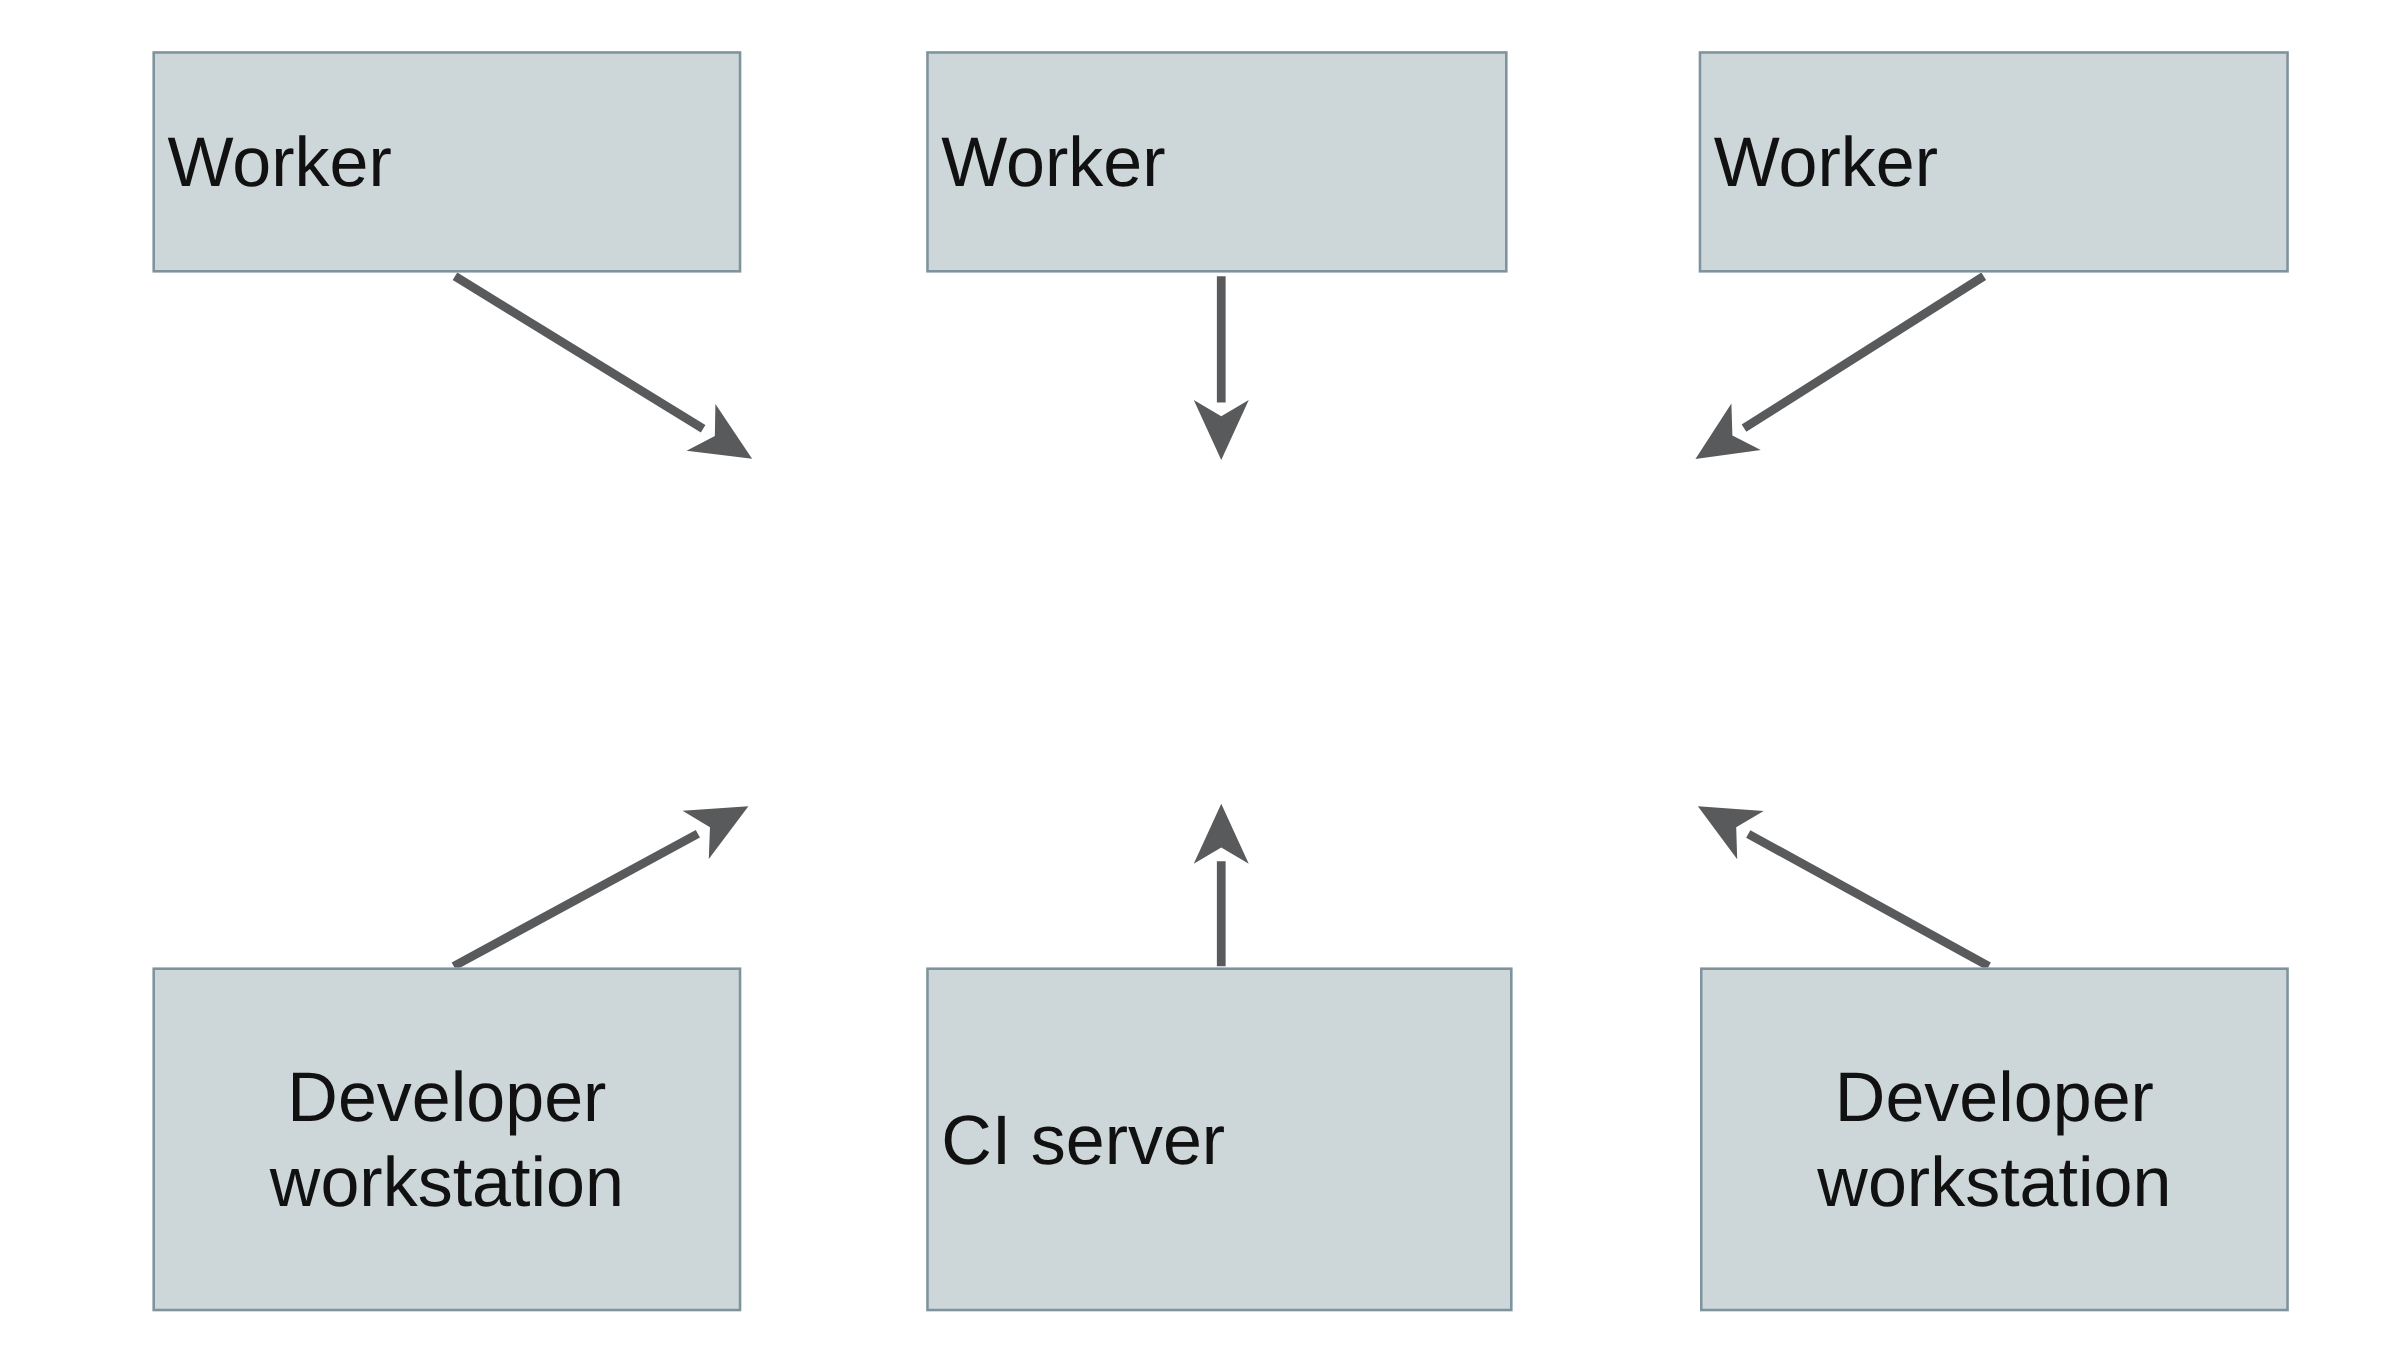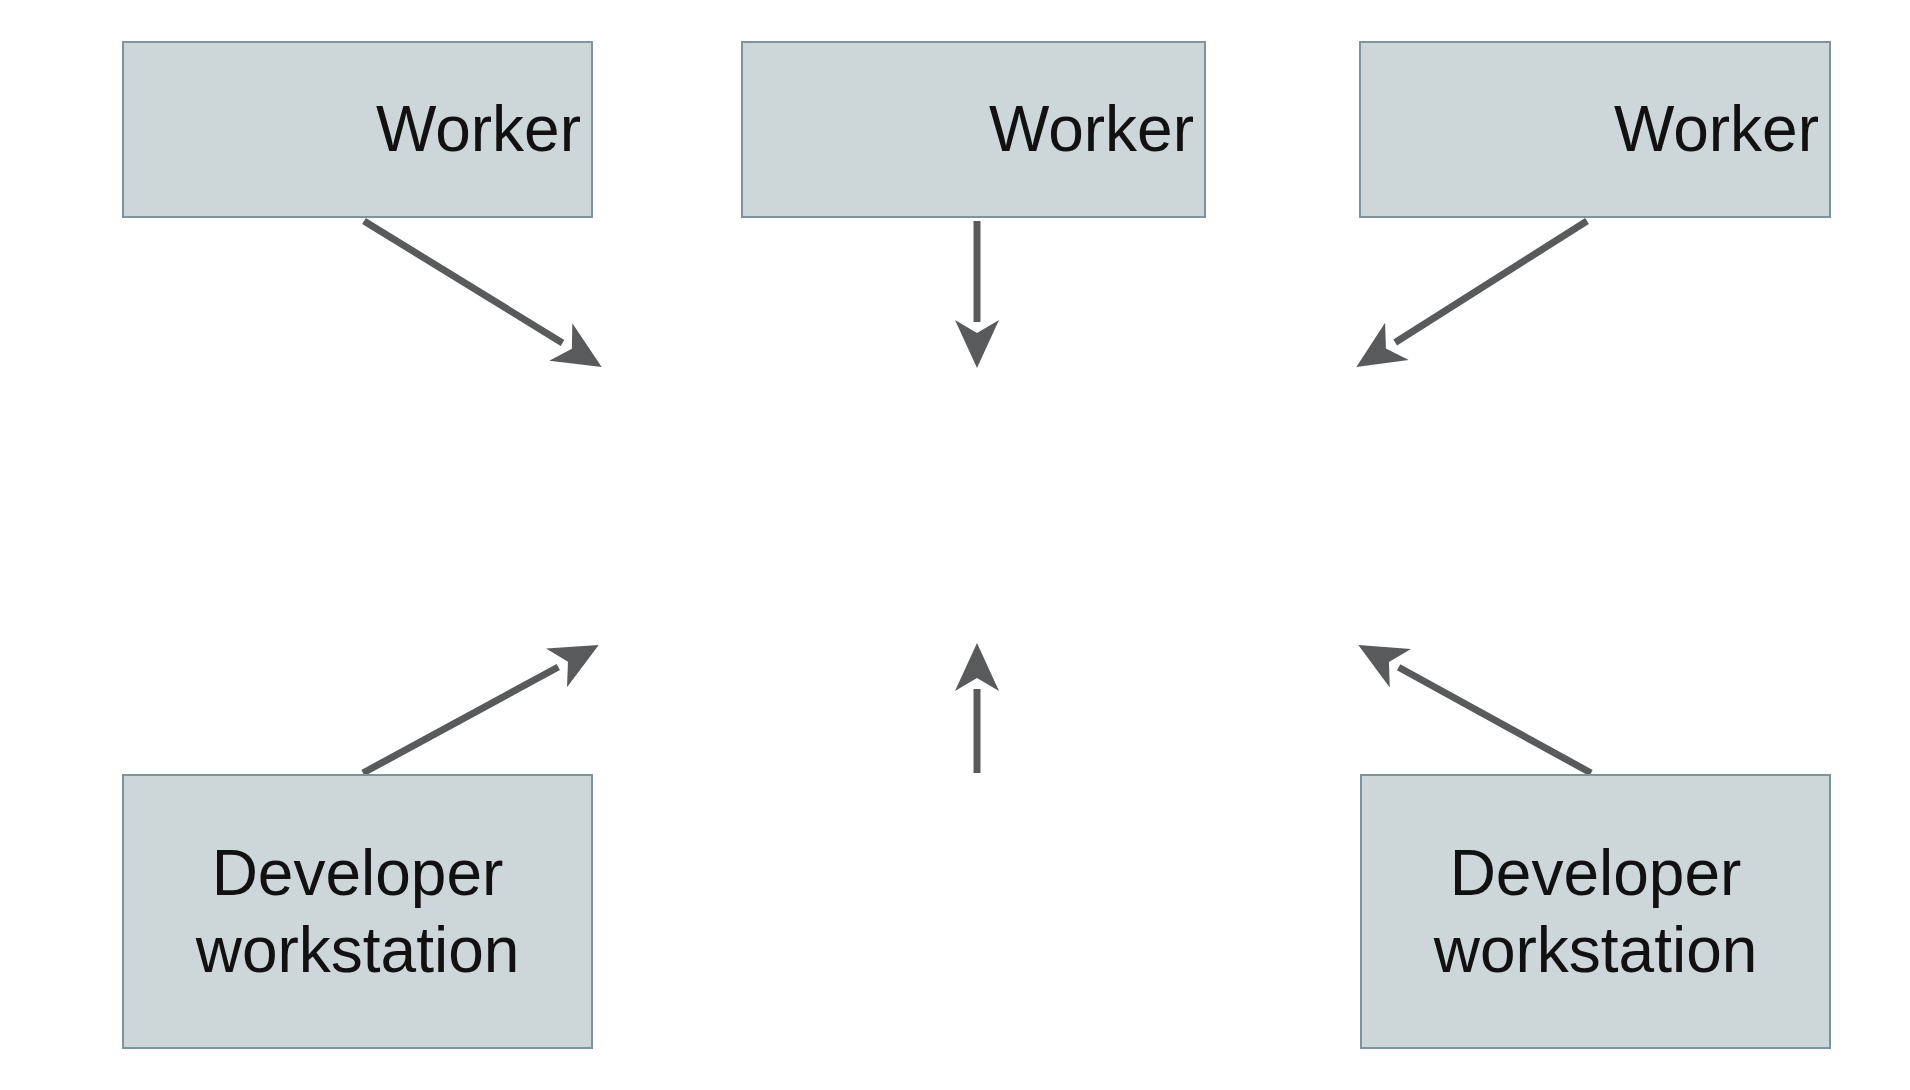--- a/index.html
+++ b/index.html
@@ -30,23 +30,23 @@
   #arrowhead path {
     fill: var(--color-arrow, #595a5c);
   }
   .node {
     position: absolute;
     box-sizing: border-box;
     background: var(--color-node-fill, #cdd7da);
     border: 2px solid var(--color-node-border, #7f939c);
     display: flex;
     align-items: center;
-    justify-content: flex-end;
+    justify-content: flex-start;
     text-align: center;
-    font-size: 64px;
+    font-size: 56px;
     line-height: 1.2;
     color: var(--color-text, #111111);
   }
   #worker-1      { left: 122px;  top: 41px;  width: 471px; height: 177px; }
   #worker-2      { left: 741px;  top: 41px;  width: 465px; height: 177px; }
   #worker-3      { left: 1359px; top: 41px;  width: 472px; height: 177px; }
   #build-master  { left: 593px;  top: 368px; width: 770px; height: 275px; }
   #dev-left      { left: 122px;  top: 774px; width: 471px; height: 275px; }
   #ci-server     { left: 741px;  top: 774px; width: 469px; height: 275px; }
   #dev-right     { left: 1360px; top: 774px; width: 471px; height: 275px; }
@@ -93,18 +93,21 @@
 
   <div class="node" id="worker-3">
     <span class="node-label">Worker</span>
   </div>
 
 
   <div class="node" id="dev-left">
     <span class="node-label">Developer workstation</span>
   </div>
 
+  <div class="node" id="ci-server">
+    <span class="node-label">CI server</span>
+  </div>
 
   <div class="node" id="dev-right">
     <span class="node-label">Developer workstation</span>
   </div>
 
 </div>
 
 </body></html>

